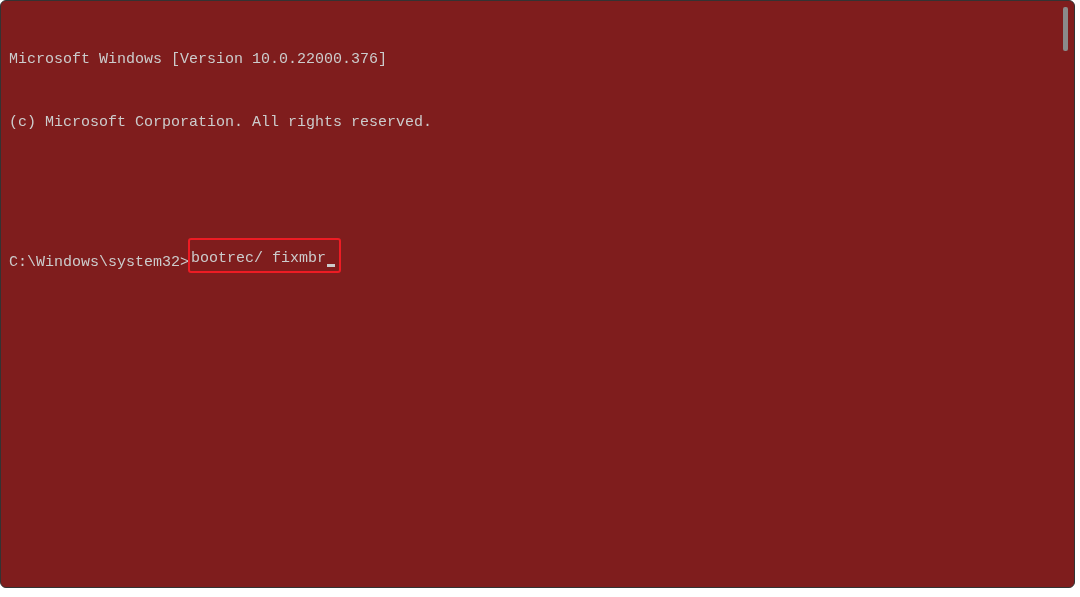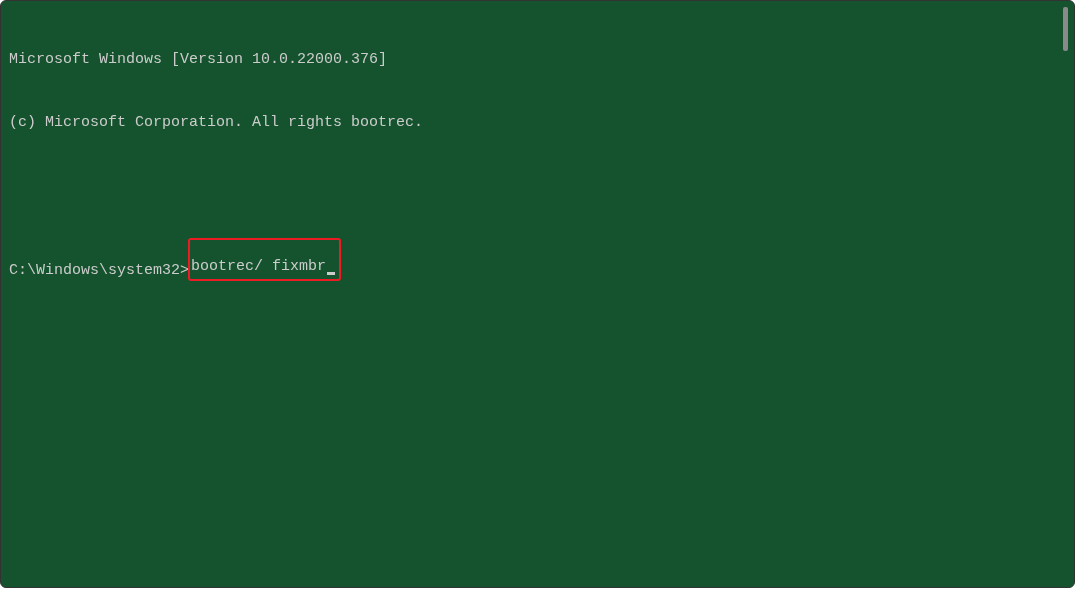--- a/index.html
+++ b/index.html
@@ -13,21 +13,21 @@
       background: #ffffff;
       position: relative;
       font-family: Consolas, 'Courier New', monospace;
     }
     .terminal-window {
       position: absolute;
       top: 0;
       left: 0;
       width: 1075px;
       height: 588px;
-      background: #14532d;
+      background: #7f1d1d;
       border: 1px solid #333;
       border-radius: 6px;
       overflow: hidden;
     }
     .terminal-content {
       padding: 6px 8px;
       color: #cccccc;
       font-size: 15px;
       line-height: 1.4;
       white-space: pre;
@@ -40,21 +40,21 @@
     .prompt-line {
       display: flex;
       align-items: flex-end;
     }
     .prompt-path {
       color: #cccccc;
     }
     .command-highlight {
       border: 2px solid #ed1c24;
       border-radius: 3px;
-      padding: 16px 4px 2px 1px;
+      padding: 8px 4px 2px 1px;
       display: inline-flex;
       align-items: center;
       margin-left: -1px;
     }
     .command-text {
       color: #cccccc;
     }
     .cursor {
       display: inline-block;
       width: 8px;
@@ -82,21 +82,21 @@
       background: #8a8a8a;
       border-radius: 2px;
     }
   </style>
 </head>
 <body>
 
 <div class="terminal-window">
   <div class="terminal-content">
     <span class="line">Microsoft Windows [Version 10.0.22000.376]</span>
-    <span class="line">(c) Microsoft Corporation. All rights bootrec.</span>
+    <span class="line">(c) Microsoft Corporation. All rights reserved.</span>
     <span class="line"> </span>
     <div class="prompt-line">
       <span class="prompt-path">C:\Windows\system32&gt;</span><span class="command-highlight"><span class="command-text">bootrec/ fixmbr</span><span class="cursor"></span></span>
     </div>
   </div>
   <div class="scrollbar-track">
     <div class="scrollbar-thumb"></div>
   </div>
 </div>
 

